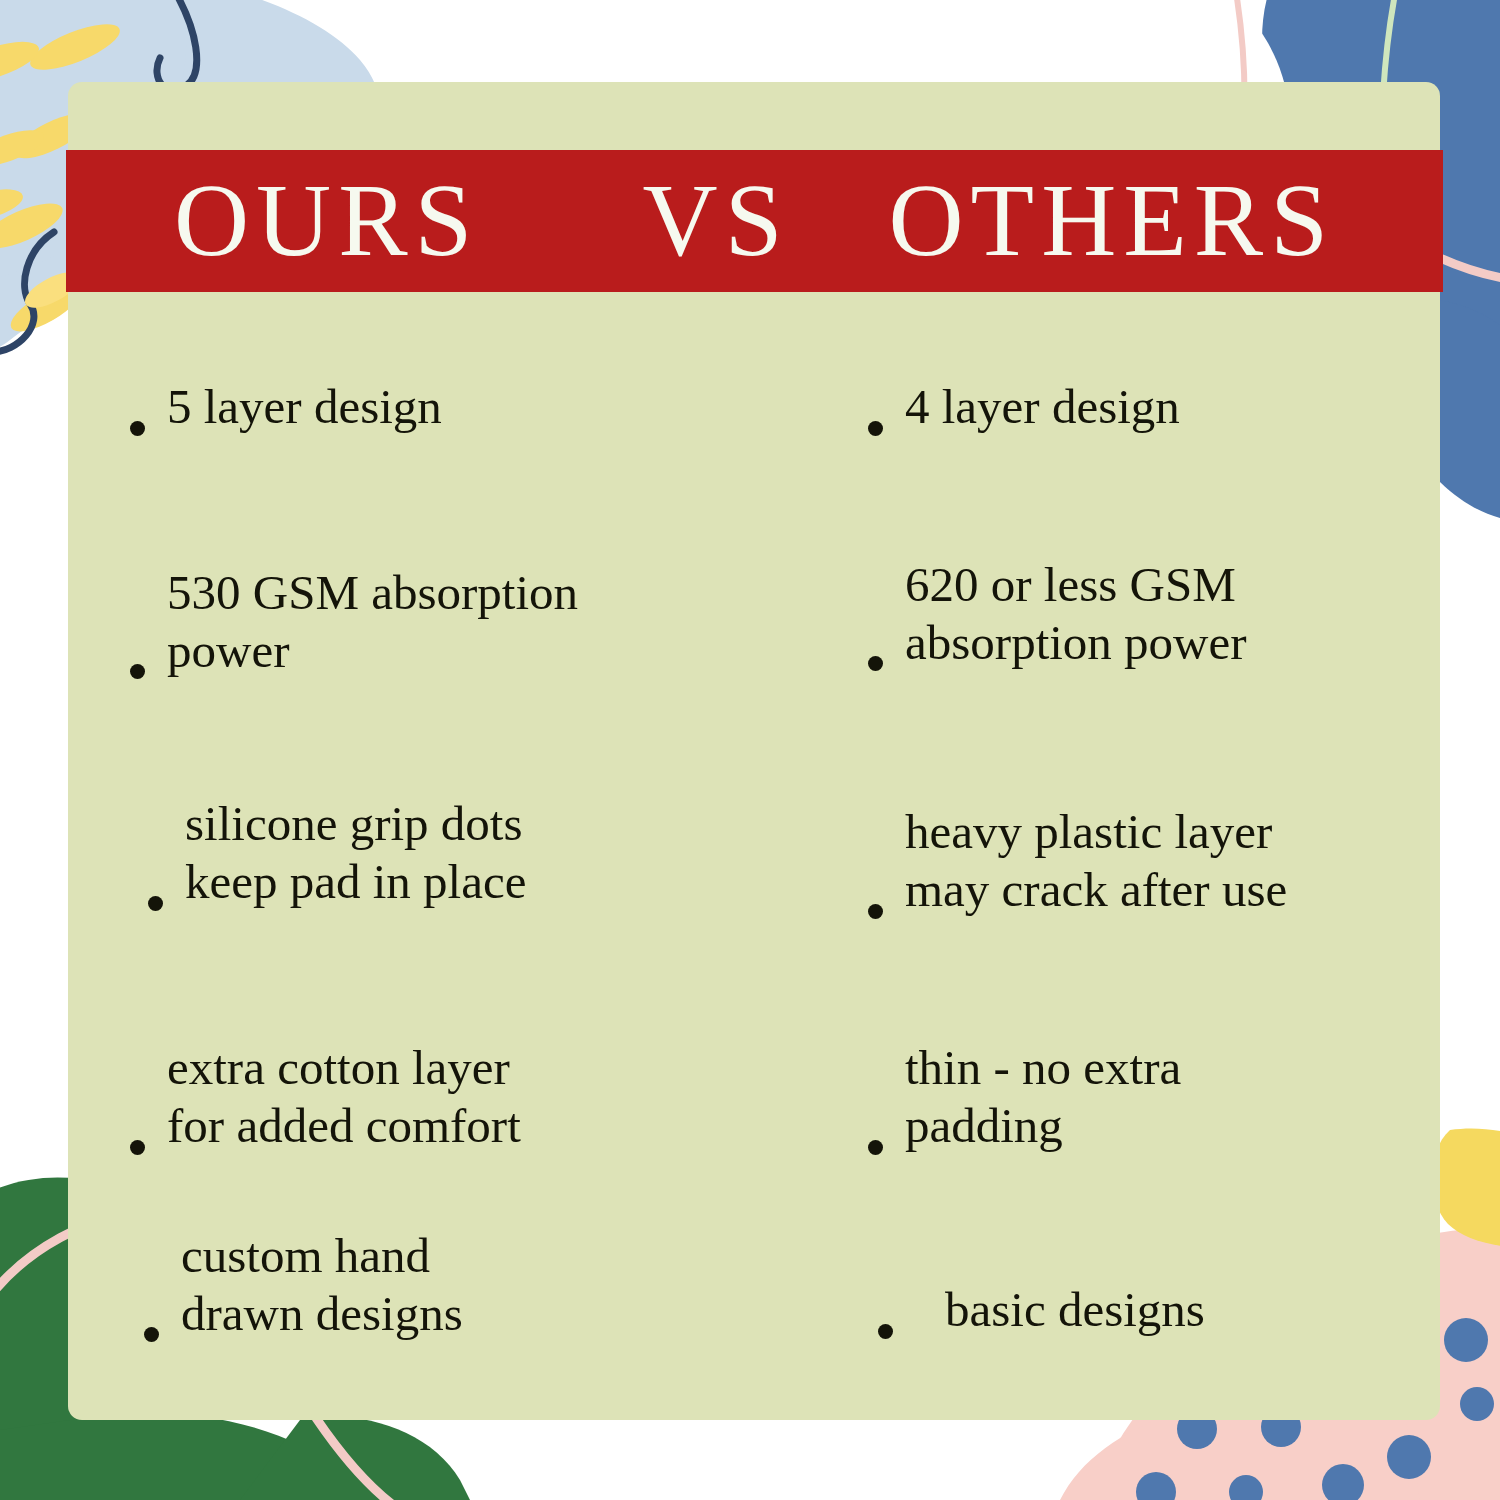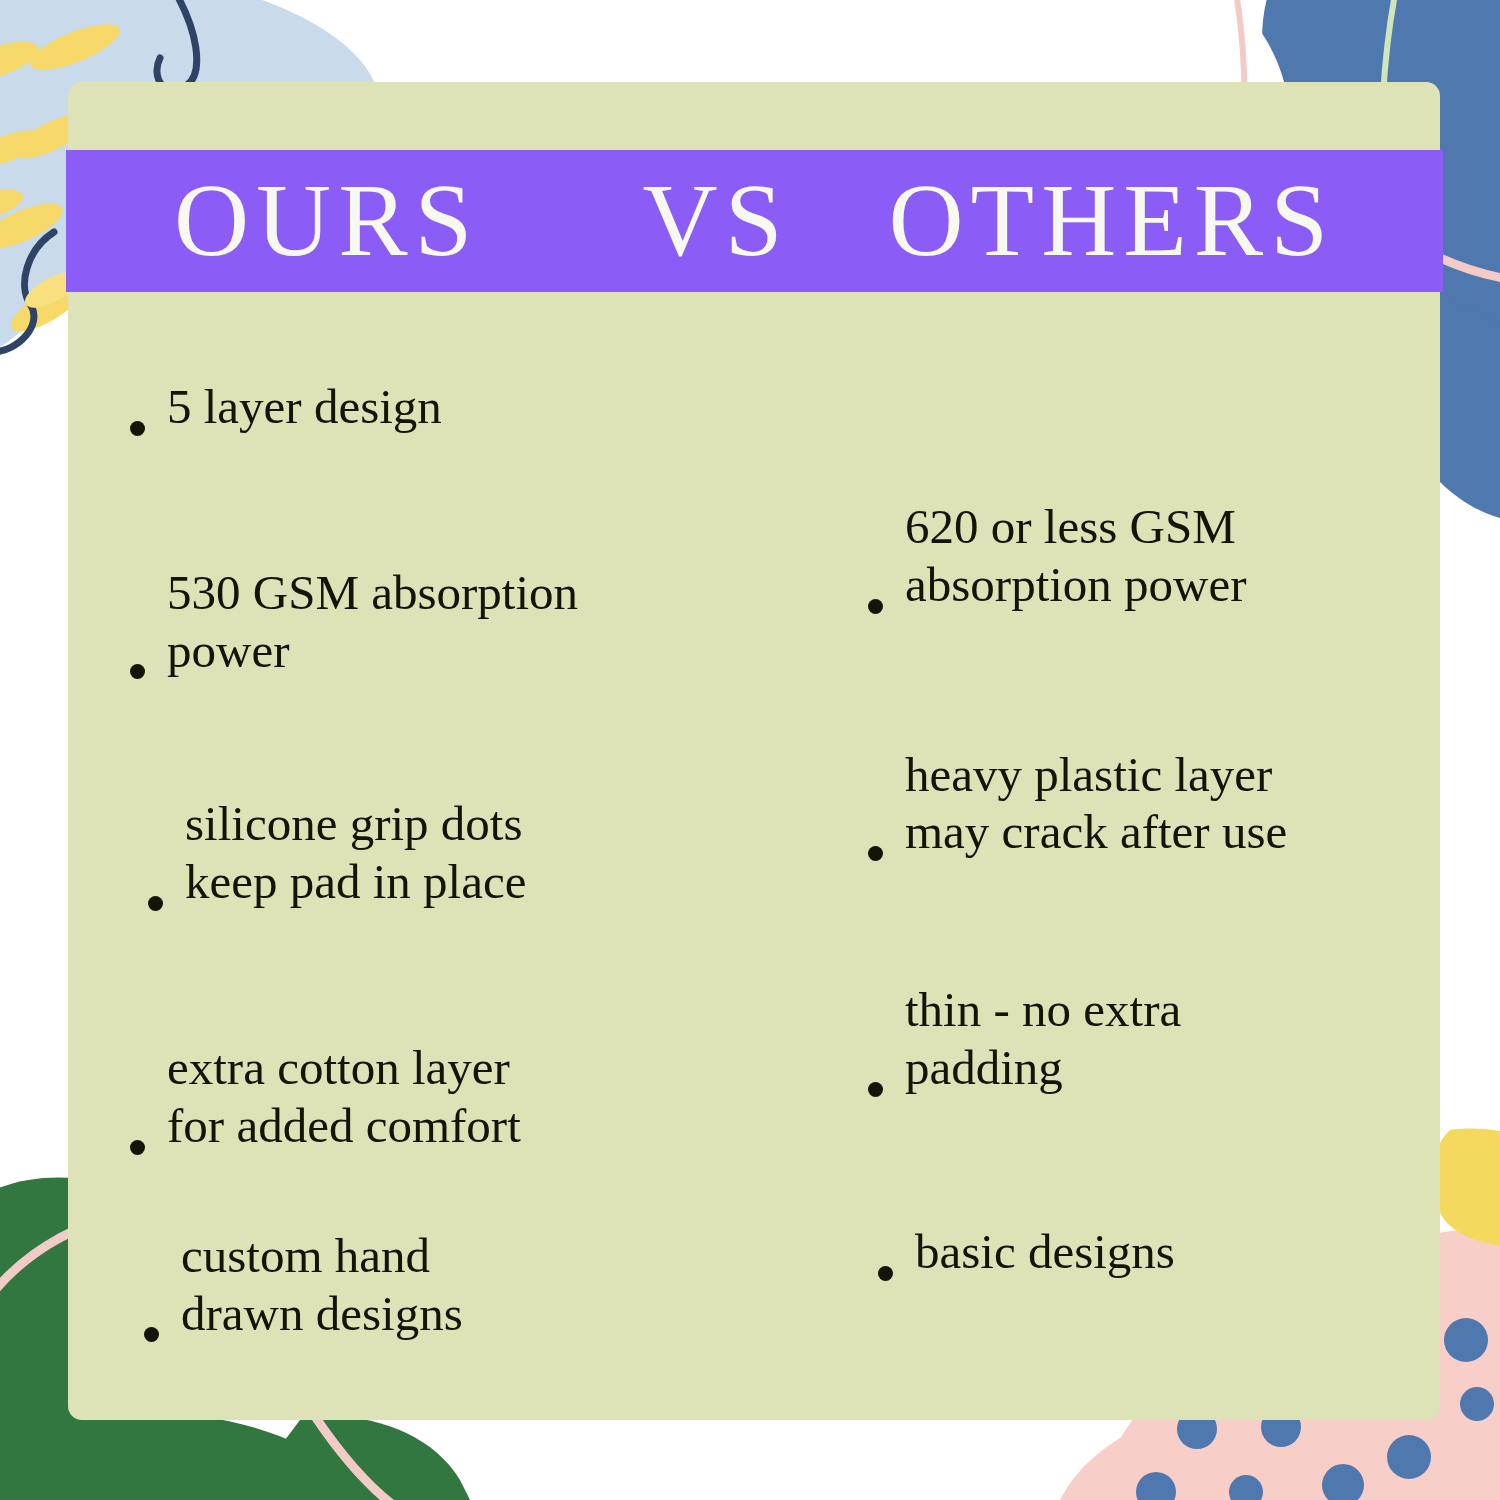--- a/index.html
+++ b/index.html
@@ -39,21 +39,21 @@
     border-radius: 14px;
     box-shadow: 0 0 0 0 rgba(0,0,0,0);
   }
 
   .title-band {
     position: absolute;
     left: -2px;
     top: 68px;
     width: 1377px;
     height: 142px;
-    background: #8b5cf6;
+    background: #b91c1c;
     display: flex;
     align-items: center;
     justify-content: center;
   }
   .title-band .title-text {
     color: #f6f9ef;
     font-family: "Liberation Serif", "DejaVu Serif", serif;
     font-size: 104px;
     font-weight: 400;
     letter-spacing: 7px;
@@ -106,21 +106,21 @@
   .ours-0   { margin-top: 0px;   margin-left: 0px;  }
   .ours-1   { margin-top: 128px; margin-left: 0px;  }
   .ours-2   { margin-top: 128px; margin-left: 0px;  }
   .ours-3   { margin-top: 116px; margin-left: 18px; }
   .ours-4   { margin-top: 72px; margin-left: 14px; }
 
   .others-0 { margin-top: 0px;   margin-left: 0px;  }
   .others-1 { margin-top: 120px; margin-left: 0px;  }
   .others-2 { margin-top: 120px; margin-left: 0px;  }
   .others-3 { margin-top: 132px; margin-left: 0px;  }
-  .others-4 { margin-top: 126px; margin-left: 10px; }
+  .others-4 { margin-top: 126px; margin-left: 10px; gap: 30px; }
 </style>
 </head>
 <body>
 
 <div id="canvas">
 
   <svg class="deco-layer" viewBox="0 0 1500 1500" xmlns="http://www.w3.org/2000/svg">
 
     <path d="M -40,-30 C 120,-50 300,-10 360,60 C 420,130 330,200 250,230
              C 160,265 60,300 10,340 C -40,380 -60,300 -60,200 Z" fill="#c9daea"></path>
@@ -216,20 +216,24 @@
         <div class="bullet-item ours-4">
           <span class="bullet-dot"></span>
           <span class="bullet-text">custom hand
 drawn designs</span>
         </div>
 
       </div>
 
       <div class="col col-others">
 
+        <div class="bullet-item others-0">
+          <span class="bullet-dot"></span>
+          <span class="bullet-text">4  layer design</span>
+        </div>
 
         <div class="bullet-item others-1">
           <span class="bullet-dot"></span>
           <span class="bullet-text">620 or less GSM
 absorption power</span>
         </div>
 
         <div class="bullet-item others-3">
           <span class="bullet-dot"></span>
           <span class="bullet-text">heavy plastic layer

